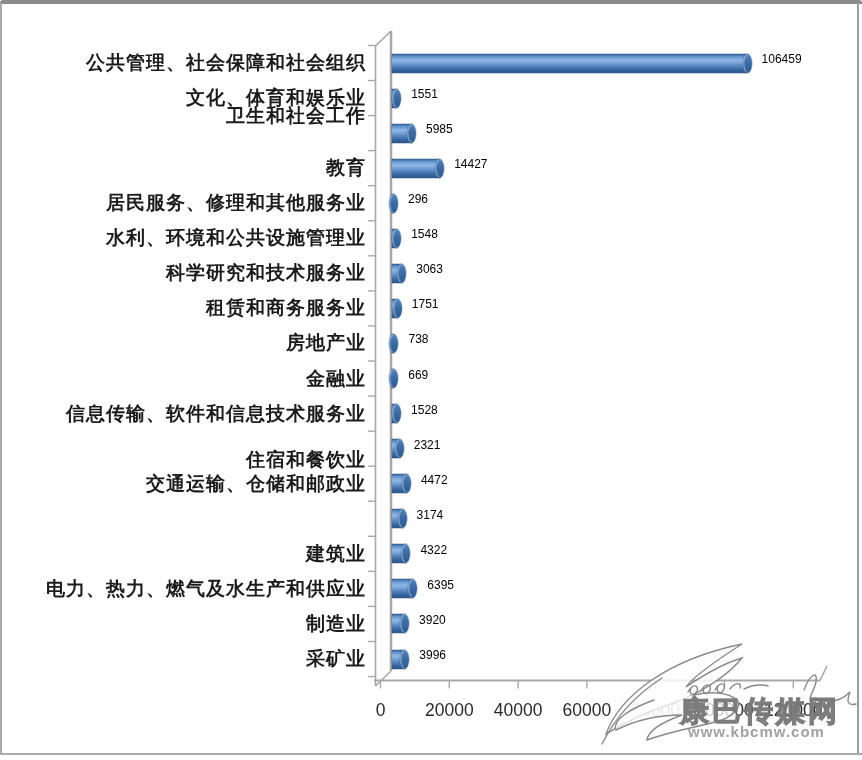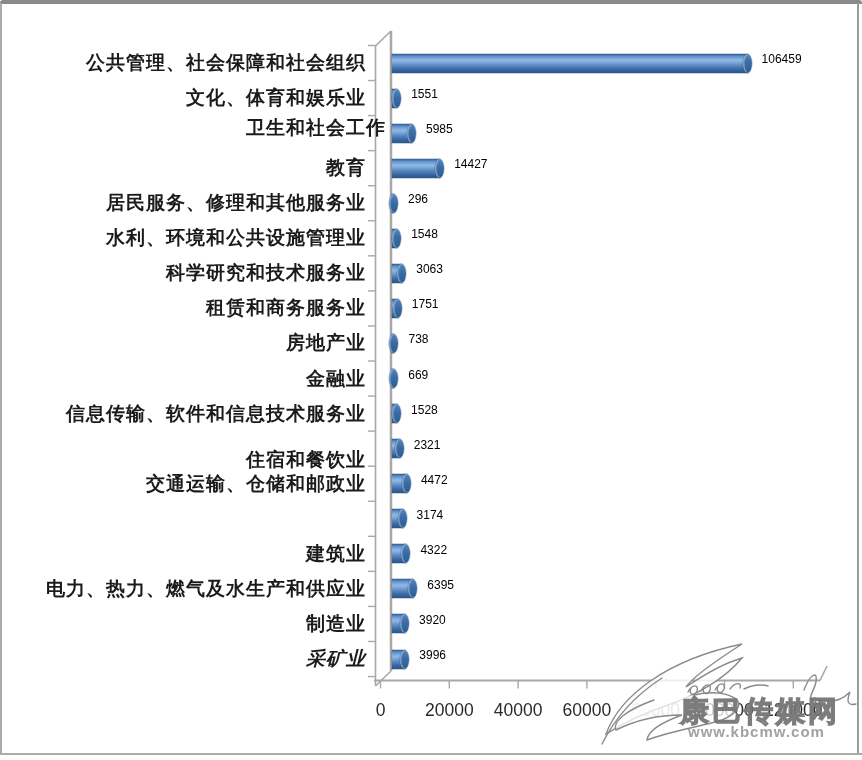--- a/index.html
+++ b/index.html
@@ -86,21 +86,21 @@
       <div class="cat-label" style="top: 50px;">公共管理、社会保障和社会组织</div>
       <div class="bar" style="left: 392px; top: 53.5px; width: 355.573px;">
         <div class="cap"></div>
       </div>
       <div class="val-label" style="left: 761.573px; top: 52px;">106459</div>
       <div class="cat-label" style="top: 85.06px;">文化、体育和娱乐业</div>
       <div class="bar" style="left: 392px; top: 88.56px; width: 5.18034px;">
         <div class="cap"></div>
       </div>
       <div class="val-label" style="left: 411.18px; top: 87.06px;">1551</div>
-      <div class="cat-label" style="top: 115px; padding-left: 20px;">卫生和社会工作</div>
+      <div class="cat-label" style="top: 103px;">卫生和社会工作</div>
       <div class="bar" style="left: 392px; top: 123.62px; width: 19.9899px;">
         <div class="cap"></div>
       </div>
       <div class="val-label" style="left: 425.99px; top: 122.12px;">5985</div>
       <div class="cat-label" style="top: 155.18px;">教育</div>
       <div class="bar" style="left: 392px; top: 158.68px; width: 48.1862px;">
         <div class="cap"></div>
       </div>
       <div class="val-label" style="left: 454.186px; top: 157.18px;">14427</div>
       <div class="cat-label" style="top: 190.24px;">居民服务、修理和其他服务业</div>
@@ -160,21 +160,21 @@
       <div class="cat-label" style="top: 575.9px;">电力、热力、燃气及水生产和供应业</div>
       <div class="bar" style="left: 392px; top: 579.4px; width: 21.3593px;">
         <div class="cap"></div>
       </div>
       <div class="val-label" style="left: 427.359px; top: 577.9px;">6395</div>
       <div class="cat-label" style="top: 610.96px;">制造业</div>
       <div class="bar" style="left: 392px; top: 614.46px; width: 13.0928px;">
         <div class="cap"></div>
       </div>
       <div class="val-label" style="left: 419.093px; top: 612.96px;">3920</div>
-      <div class="cat-label" style="top: 646.02px; font-style: italic;">采矿业</div>
+      <div class="cat-label" style="top: 646.02px;">采矿业</div>
       <div class="bar" style="left: 392px; top: 649.52px; width: 13.3466px;">
         <div class="cap"></div>
       </div>
       <div class="val-label" style="left: 419.347px; top: 648.02px;">3996</div>
       <div class="tick-label" style="left: 380.5px;">0</div>
       <div class="tick-label" style="left: 449.3px;">20000</div>
       <div class="tick-label" style="left: 518.1px;">40000</div>
       <div class="tick-label" style="left: 586.9px;">60000</div>
       <div class="tick-label faded" style="left: 655.7px;">80000</div>
       <div class="tick-label" style="left: 724.5px;">200000</div>

